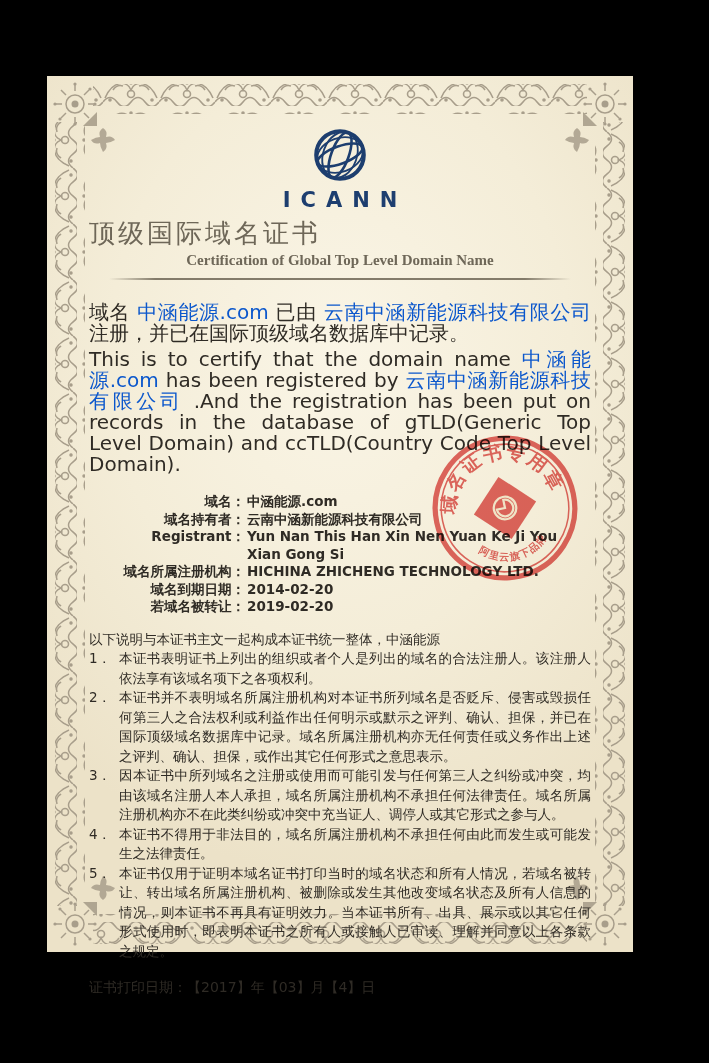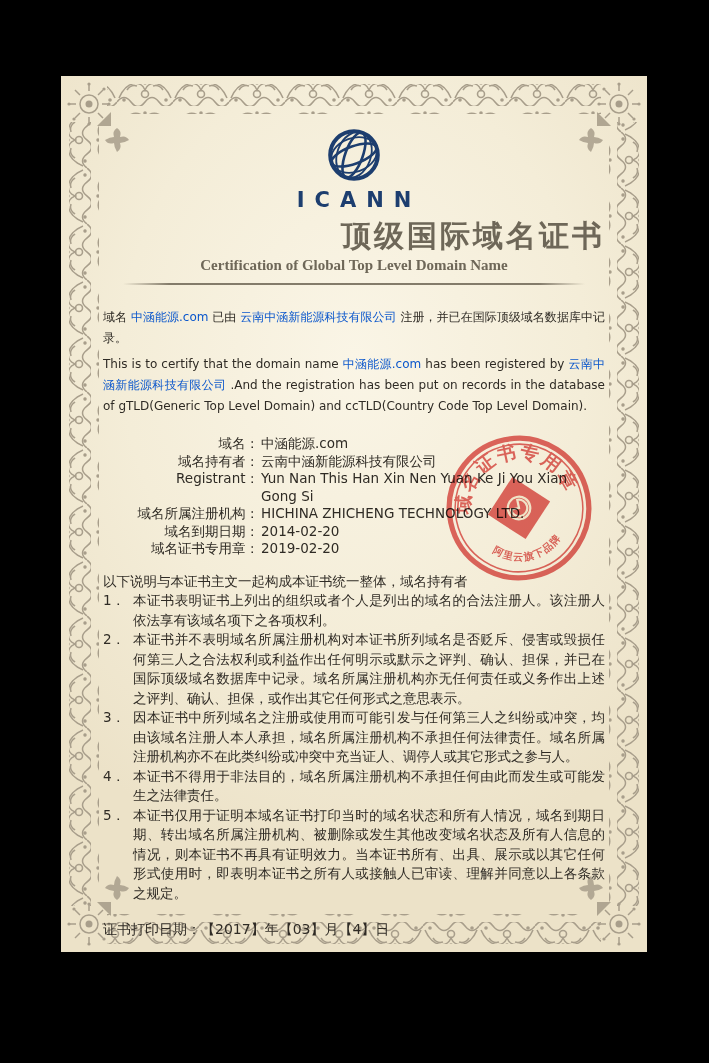--- a/index.html
+++ b/index.html
@@ -1,35 +1,35 @@
 <!DOCTYPE html>
 <html><head>
 <meta charset="utf-8">
 <style>
   html,body{margin:0;padding:0;background:#000;}
   .page{position:relative;width:709px;height:1063px;background:#000;overflow:hidden;
         font-family:"DejaVu Sans",sans-serif;}
-  .cert{position:absolute;left:61px;top:76px;width:586px;height:876px;
+  .cert{position:absolute;left:47px;top:76px;width:586px;height:876px;
         background:radial-gradient(ellipse 420px 520px at 50% 32%, #faf5e6 0%, #f4edd8 55%, #ece2c8 100%);}
   .lace{position:absolute;left:0;top:0;pointer-events:none;}
   .content{position:relative;padding:0 42px;color:#2f2b25;}
   .logo-wrap{margin-top:50px;text-align:center;}
   .icann-word{font-size:21px;font-weight:bold;color:#1d3e6f;letter-spacing:10px;text-indent:10px;line-height:24px;}
   .icann-tagline{font-size:7px;color:#c01414;letter-spacing:.4px;line-height:10px;}
-  .title{margin:6px 0 0;text-align:right;font-size:30px;line-height:1.2;font-weight:bold;
+  .title{margin:6px 0 0;text-align:left;font-size:26px;line-height:1.2;font-weight:normal;
          color:#6e6758;letter-spacing:3px;}
   .subtitle{margin:2px 0 0;text-align:center;font-size:15px;line-height:1.2;font-weight:bold;
             color:#6e6758;font-family:"Liberation Serif","DejaVu Serif",serif;}
   .divider{height:2px;margin:9px 20px 0;
            background:linear-gradient(90deg,rgba(140,130,110,0) 0%,rgba(125,117,100,.95) 10%,rgba(125,117,100,.95) 90%,rgba(140,130,110,0) 100%);}
-  .para{margin:22px 0 0;font-size:12px;line-height:21px;text-align:justify;}
+  .para{margin:22px 0 0;font-size:20px;line-height:21px;text-align:justify;}
   .para.en{margin-top:5px;}
   .blue{color:#0b57cc;}
   .details{margin-top:18px;font-size:13.5px;line-height:17.5px;}
-  .drow{display:flex;}
+  .drow{display:flex;font-weight:bold;}
   .dlabel{width:156px;text-align:right;flex:none;}
   .dvalue{flex:1;padding-left:2px;}
   .terms-heading{margin-top:14px;font-size:13.5px;line-height:19.5px;}
   .term{display:flex;font-size:13.5px;line-height:19.5px;}
   .tno{width:30px;flex:none;}
   .ttext{flex:1;text-align:justify;}
   .print-date{margin-top:16px;font-size:14px;line-height:20px;}
   .stamp{position:absolute;left:383px;top:357px;width:150px;height:150px;
          opacity:.85;mix-blend-mode:multiply;pointer-events:none;}
 </style>
@@ -133,47 +133,47 @@
         </div>
         <div class="drow">
           <span class="dlabel">域名所属注册机构：</span>
           <span class="dvalue">HICHINA ZHICHENG TECHNOLOGY LTD.</span>
         </div>
         <div class="drow">
           <span class="dlabel">域名到期日期：</span>
           <span class="dvalue">2014-02-20</span>
         </div>
         <div class="drow">
-          <span class="dlabel">域名证书专用章：</span>
+          <span class="dlabel">若域名被转让：</span>
           <span class="dvalue">2019-02-20</span>
         </div>
       </div>
 
-      <div class="terms-heading">以下说明与本证书主文一起构成本证书统一整体，域名持有者</div>
+      <div class="terms-heading">以下说明与本证书主文一起构成本证书统一整体，中涵能源</div>
 
       <div>
         <div class="term">
           <span class="tno">1．</span>
           <span class="ttext">本证书表明证书上列出的组织或者个人是列出的域名的合法注册人。该注册人依法享有该域名项下之各项权利。</span>
         </div>
         <div class="term">
           <span class="tno">2．</span>
           <span class="ttext">本证书并不表明域名所属注册机构对本证书所列域名是否贬斥、侵害或毁损任何第三人之合法权利或利益作出任何明示或默示之评判、确认、担保，并已在国际顶级域名数据库中记录。域名所属注册机构亦无任何责任或义务作出上述之评判、确认、担保，或作出其它任何形式之意思表示。</span>
         </div>
         <div class="term">
           <span class="tno">3．</span>
           <span class="ttext">因本证书中所列域名之注册或使用而可能引发与任何第三人之纠纷或冲突，均由该域名注册人本人承担，域名所属注册机构不承担任何法律责任。域名所属注册机构亦不在此类纠纷或冲突中充当证人、调停人或其它形式之参与人。</span>
         </div>
         <div class="term">
           <span class="tno">4．</span>
           <span class="ttext">本证书不得用于非法目的，域名所属注册机构不承担任何由此而发生或可能发生之法律责任。</span>
         </div>
         <div class="term">
           <span class="tno">5．</span>
-          <span class="ttext">本证书仅用于证明本域名证书打印当时的域名状态和所有人情况，域名到期日期、转出域名所属注册机构、被删除或发生其他改变域名状态及所有人信息的情况，则本证书不再具有证明效力。当本证书所有、出具、展示或以其它任何形式使用时，即表明本证书之所有人或接触人已审读、理解并同意以上各条款之规定。</span>
+          <span class="ttext">本证书仅用于证明本域名证书打印当时的域名状态和所有人情况，若域名被转让、转出域名所属注册机构、被删除或发生其他改变域名状态及所有人信息的情况，则本证书不再具有证明效力。当本证书所有、出具、展示或以其它任何形式使用时，即表明本证书之所有人或接触人已审读、理解并同意以上各条款之规定。</span>
         </div>
       </div>
 
       <div class="print-date">证书打印日期：【2017】年【03】月【4】日</div>
     </div>
 
     <svg class="stamp" viewBox="0 0 200 200" xmlns="http://www.w3.org/2000/svg" xmlns:xlink="http://www.w3.org/1999/xlink" aria-hidden="true">
       <defs>
         <path id="arcTop" d="M 34 100 A 66 66 0 0 1 166 100" fill="none"></path>
         <path id="arcBottom" d="M 50 146 A 64 64 0 0 0 150 146" fill="none"></path>

